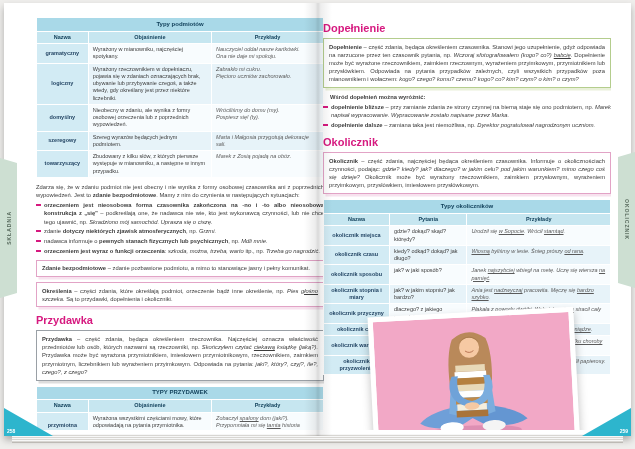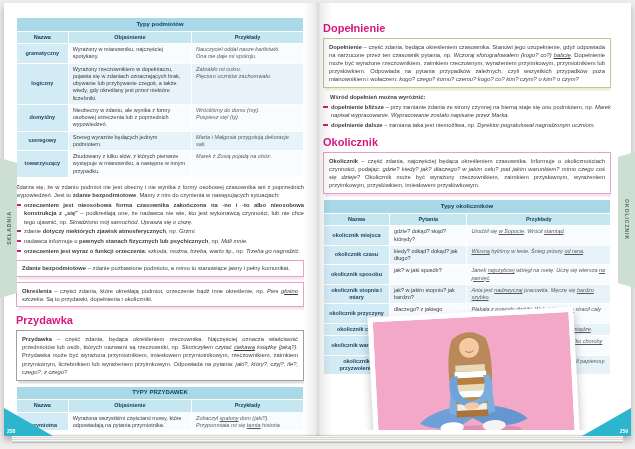--- a/index.html
+++ b/index.html
@@ -17,21 +17,21 @@
     position:absolute;left:12px;right:12px;bottom:6px;height:8px;
     background:repeating-linear-gradient(180deg,#f7f7f7 0 1px,#d8d6d2 1px 2px);
     border-bottom:1px solid #bdbab5;
   }
   .gutter{
     position:absolute;left:50%;top:0;bottom:0;width:28px;transform:translateX(-50%);
     background:linear-gradient(90deg,rgba(0,0,0,0) 0%,rgba(0,0,0,.07) 40%,rgba(0,0,0,.15) 50%,rgba(0,0,0,.07) 60%,rgba(0,0,0,0) 100%);
     pointer-events:none;z-index:5;
   }
   .page{position:absolute;top:12px;bottom:6px;overflow:hidden;}
-  .page-left{left:12px;width:288px;}
+  .page-left{left:32px;width:288px;}
   .page-right{right:20px;width:288px;}
 
   
   .h-pink{font-size:11px;font-weight:bold;color:#d6197f;margin:7px 0 3px 0;}
 
   
   .defbox{
     border:1px solid #ccc;background:#fff;margin:4px 0 5px 0;
     padding:3.5px 5px;font-size:5.8px;line-height:1.42;text-align:justify;
   }

